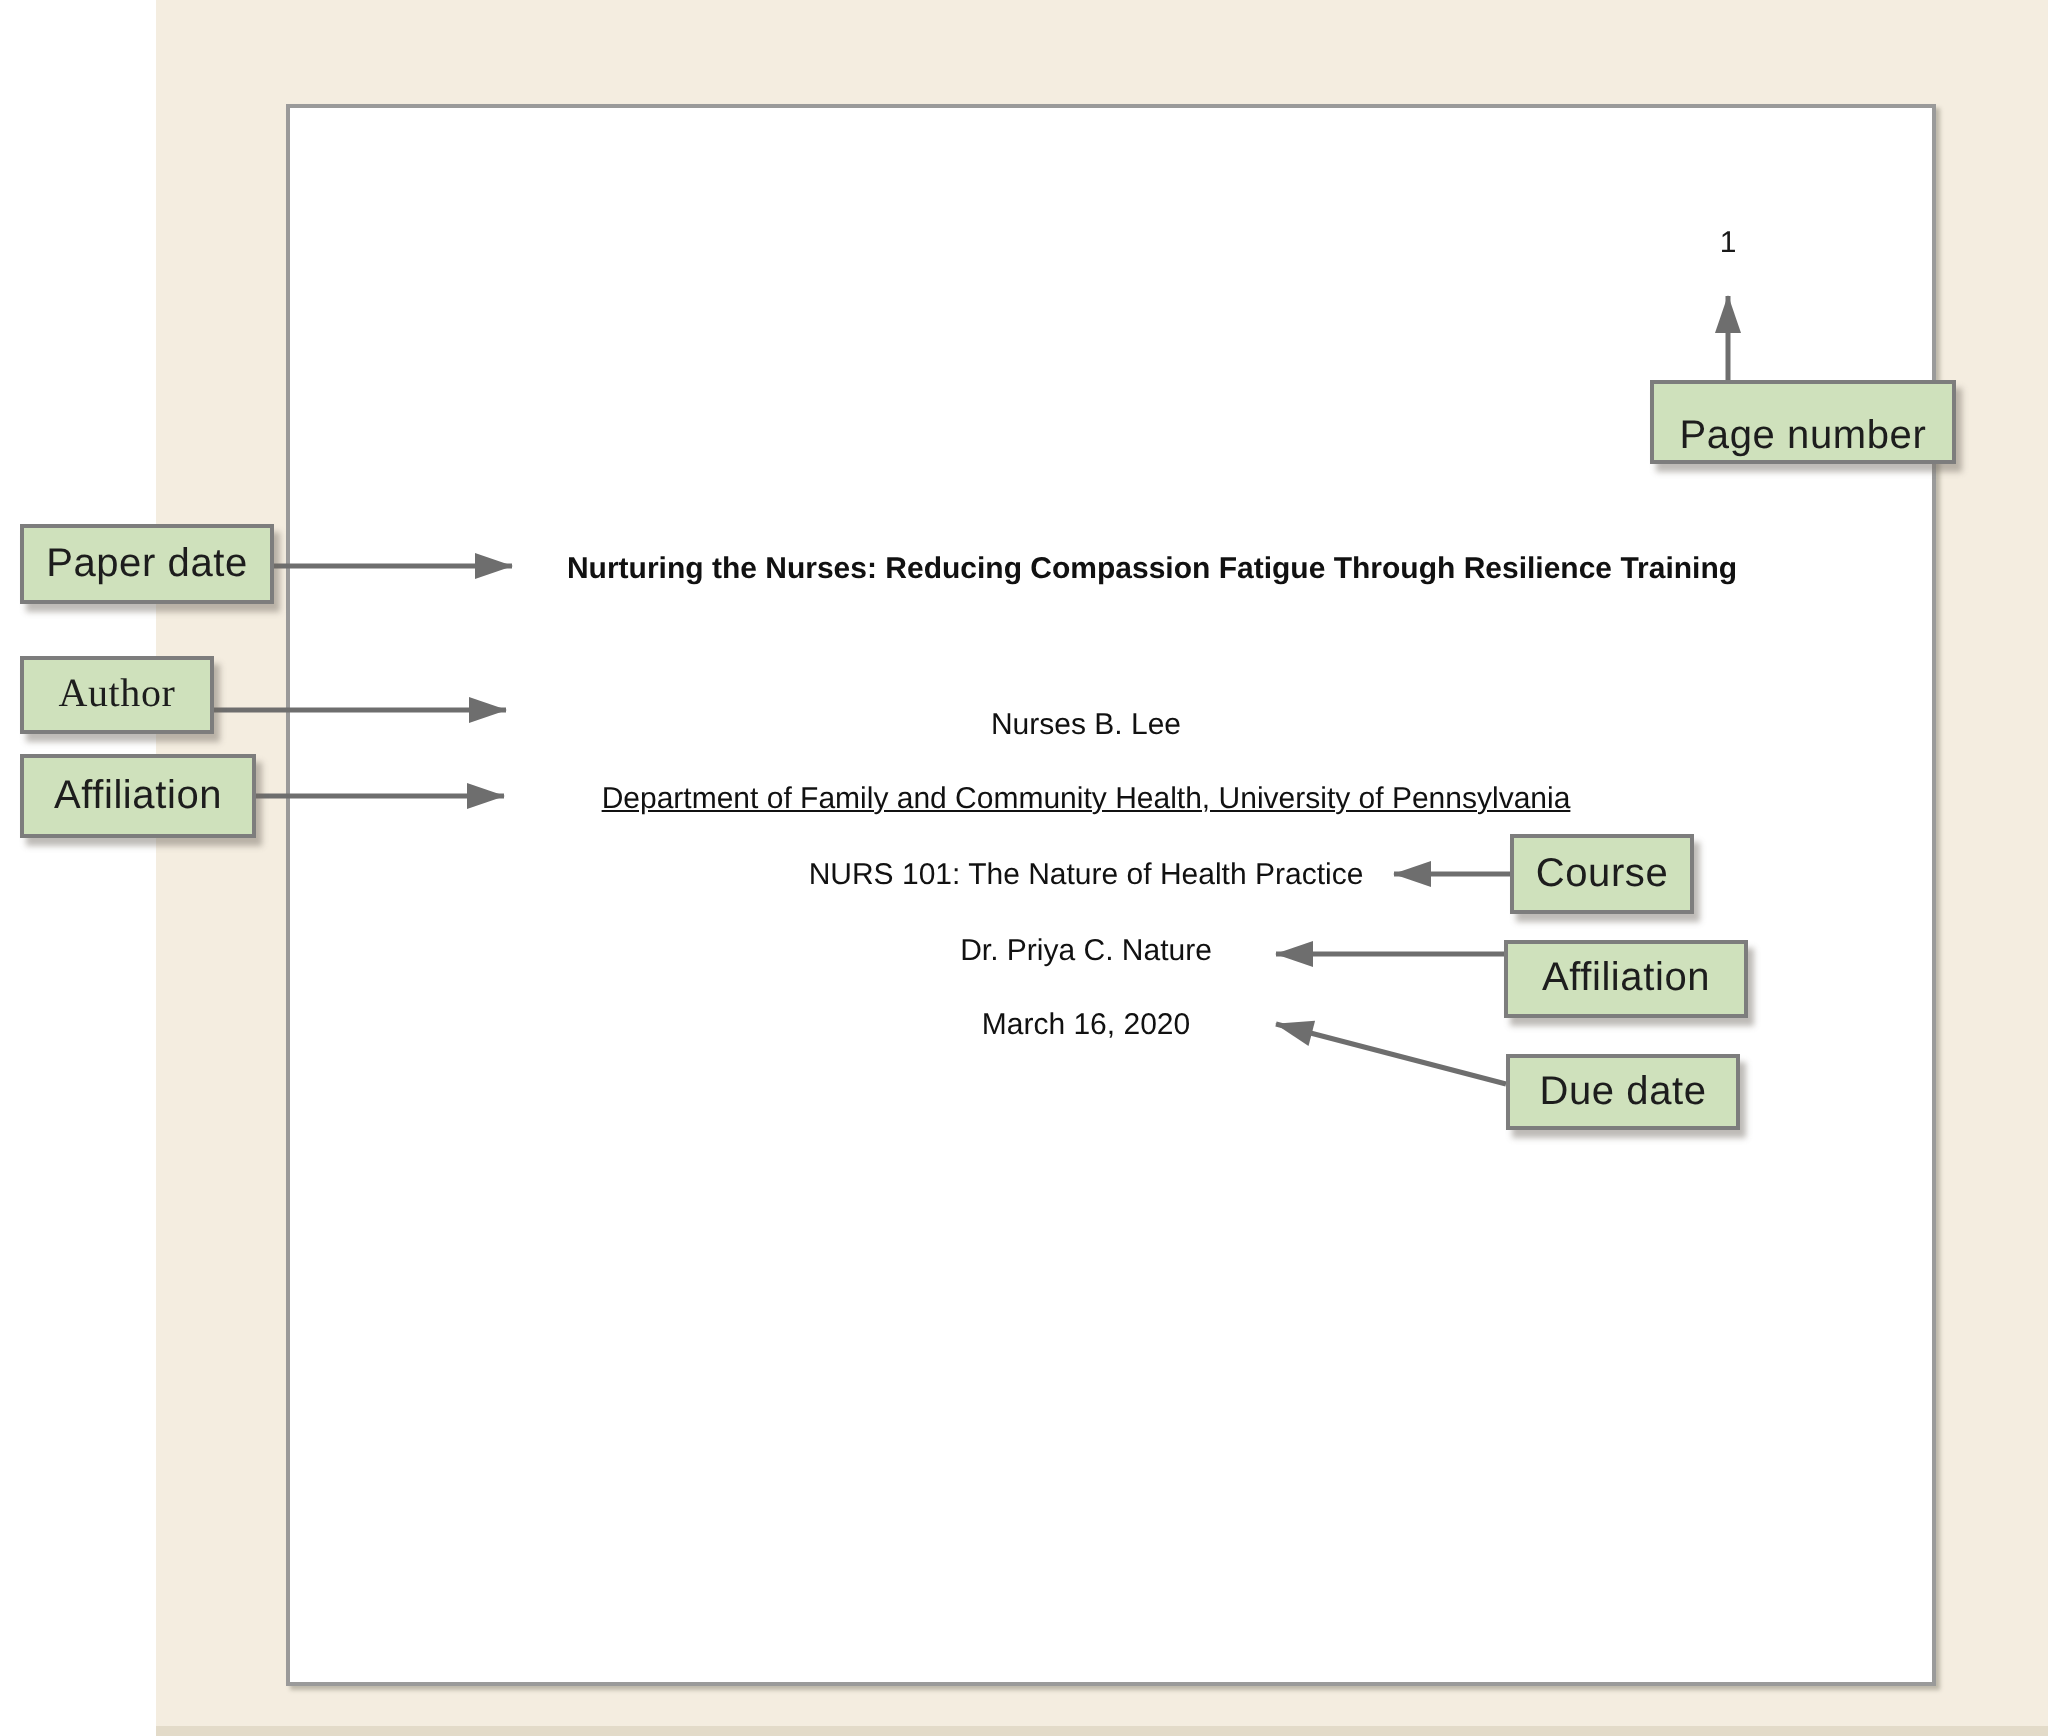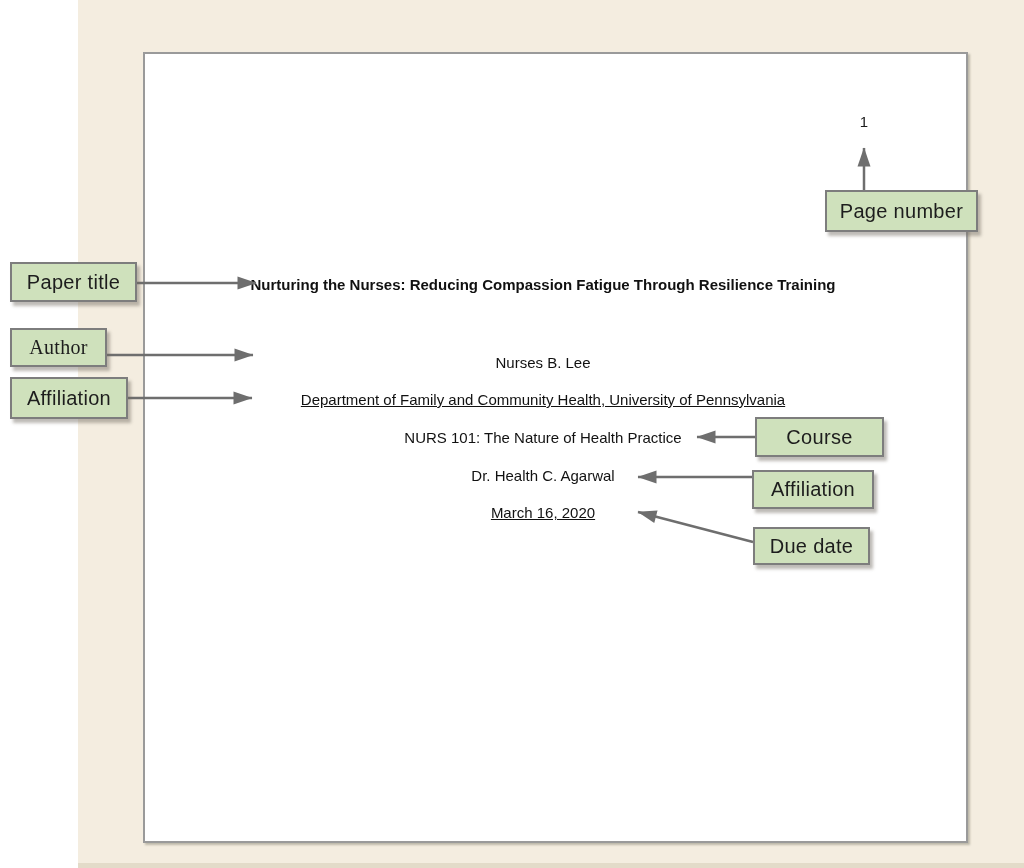--- a/index.html
+++ b/index.html
@@ -54,48 +54,48 @@
   .doc-line {
     position: absolute;
     left: 140px;
     width: 806px;
     text-align: center;
     font-size: 15px;
     line-height: 19px;
     color: #111111;
     white-space: nowrap;
   }
-  .doc-title { top: 275px; font-weight: 700; }
+  .doc-title { top: 275px; font-weight: 700; margin-left: 33px; }
   .doc-author { top: 353px; }
   .doc-affiliation { top: 390px; text-decoration: underline; }
   .doc-course { top: 428px; }
   .doc-instructor { top: 466px; }
-  .doc-date { top: 503px; text-decoration: underline; }
+  .doc-date { top: 503px; }
 
   .callout {
     position: absolute;
     box-sizing: border-box;
     background: #cfe1bc;
     border: 2px solid #7d7d7d;
     box-shadow: 3px 4px 3px rgba(110, 105, 95, 0.45);
     display: flex;
     align-items: center;
     justify-content: center;
     font-size: 20px;
     letter-spacing: 0.3px;
     color: #1d1d1d;
     white-space: nowrap;
   }
   .co-paper-title { left: 10px;  top: 262px; width: 127px; height: 40px; }
   .co-author      { left: 10px;  top: 328px; width: 97px;  height: 39px; font-family: Liberation Serif, serif; }
   .co-affiliation { left: 10px;  top: 377px; width: 118px; height: 42px; align-items: center; }
-  .co-course      { left: 755px; top: 417px; width: 129px; height: 40px; }
+  .co-course      { left: 755px; top: 417px; width: 92px; height: 40px; }
   .co-instructor  { left: 752px; top: 470px; width: 122px; height: 39px; }
   .co-due-date    { left: 753px; top: 527px; width: 117px; height: 38px; }
-  .co-page-number { left: 825px; top: 190px; width: 153px; height: 42px; }
+  .co-page-number { left: 825px; top: 190px; width: 153px; height: 42px; align-items: flex-end; }
 
   svg.arrow-layer {
     position: absolute;
     left: 0;
     top: 0;
     width: 1024px;
     height: 868px;
     pointer-events: none;
   }
   svg.arrow-layer line {
@@ -112,40 +112,40 @@
   <div class="cream-bottom-edge"></div>
 
   <div class="paper-page"></div>
 
   <div class="page-number">1</div>
 
   <div class="doc-line doc-title">Nurturing the Nurses: Reducing Compassion Fatigue Through Resilience Training</div>
   <div class="doc-line doc-author">Nurses B. Lee</div>
   <div class="doc-line doc-affiliation">Department of Family and Community Health, University of Pennsylvania</div>
   <div class="doc-line doc-course">NURS 101: The Nature of Health Practice</div>
-  <div class="doc-line doc-instructor">Dr. Health C. Agarwal</div>
+  <div class="doc-line doc-instructor">Dr. Priya C. Nature</div>
   <div class="doc-line doc-date">March 16, 2020</div>
 
   <svg class="arrow-layer" viewBox="0 0 1024 868">
     <defs>
       <marker id="head" markerUnits="userSpaceOnUse" markerWidth="20" markerHeight="14" refX="19" refY="7" orient="auto">
         <path d="M0.5,0.5 L19.5,7 L0.5,13.5 z" fill="#6e6e6e"></path>
       </marker>
     </defs>
     <line x1="864" y1="190" x2="864" y2="148" marker-end="url(#head)"></line>
     <line x1="137" y1="283" x2="256" y2="283" marker-end="url(#head)"></line>
     <line x1="107" y1="355" x2="253" y2="355" marker-end="url(#head)"></line>
     <line x1="128" y1="398" x2="252" y2="398" marker-end="url(#head)"></line>
     <line x1="755" y1="437" x2="697" y2="437" marker-end="url(#head)"></line>
     <line x1="753" y1="477" x2="638" y2="477" marker-end="url(#head)"></line>
     <line x1="753" y1="542" x2="638" y2="512" marker-end="url(#head)"></line>
   </svg>
 
   <div class="callout co-paper-title">
-    <span>Paper title</span>
+    <span>Paper date</span>
   </div>
   <div class="callout co-author">
     <span>Author</span>
   </div>
   <div class="callout co-affiliation">
     <span>Affiliation</span>
   </div>
   <div class="callout co-course">
     <span>Course</span>
   </div>

